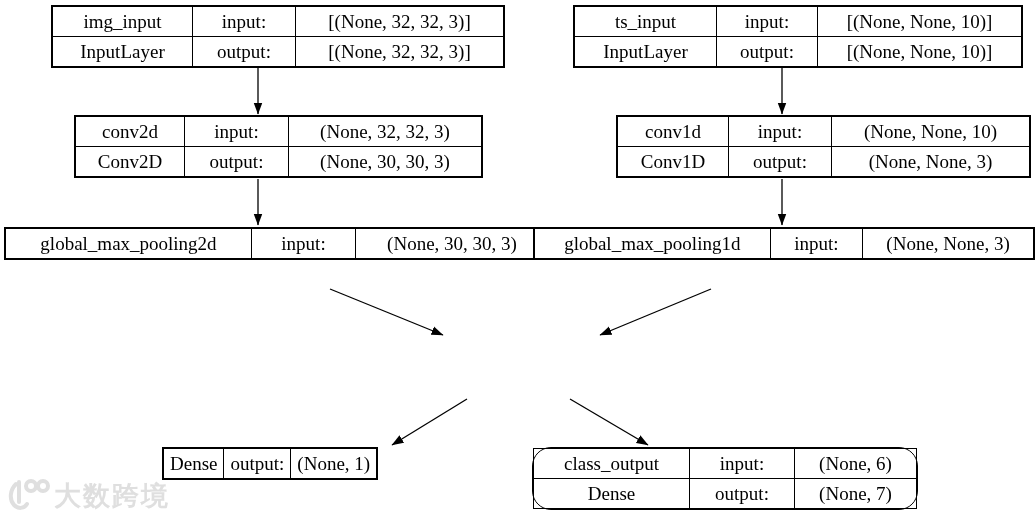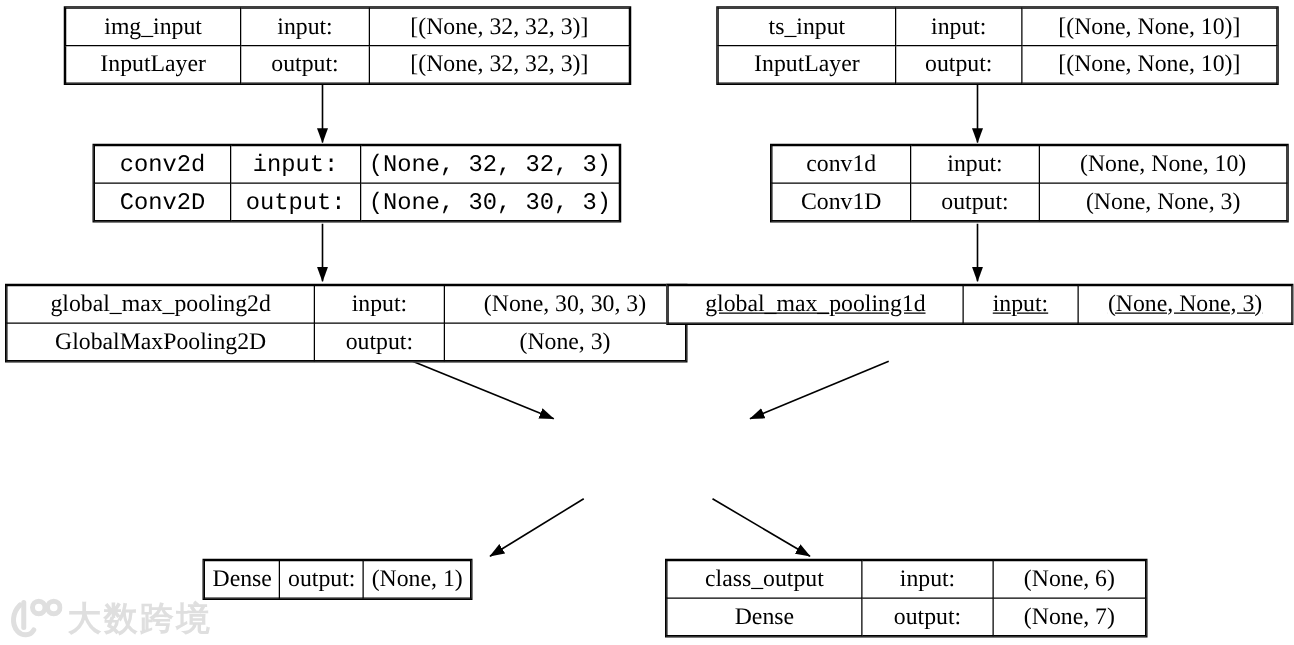--- a/index.html
+++ b/index.html
@@ -103,21 +103,21 @@
       </tr>
       <tr>
         <td>InputLayer</td>
         <td>output:</td>
         <td>[(None, None, 10)]</td>
       </tr>
     </tbody>
       </table>
   </div>
 
-  <div class="node" style="left:74px; top:115px;font-family:Liberation Mono, monospace;">
+  <div class="node" style="left:74px; top:115px;">
     <table>
       <tbody>
           <tr>
         <td style="width:96px">conv2d</td>
         <td style="width:91px">input:</td>
         <td style="width:180px">(None, 32, 32, 3)</td>
       </tr>
       <tr>
         <td>Conv2D</td>
         <td>output:</td>
@@ -145,30 +145,25 @@
   </div>
 
   <div class="node" style="left:4px; top:227px;">
     <table>
       <tbody>
           <tr>
         <td style="width:233px">global_max_pooling2d</td>
         <td style="width:91px">input:</td>
         <td style="width:180px">(None, 30, 30, 3)</td>
       </tr>
-      <tr>
-        <td>GlobalMaxPooling2D</td>
-        <td>output:</td>
-        <td>(None, 3)</td>
-      </tr>
-    </tbody>
-      </table>
-  </div>
-
-  <div class="node" style="left:533px; top:227px;text-decoration:underline;">
+    </tbody>
+      </table>
+  </div>
+
+  <div class="node" style="left:533px; top:227px;">
     <table>
       <tbody>
           <tr>
         <td style="width:235px">global_max_pooling1d</td>
         <td style="width:89px">input:</td>
         <td style="width:167px">(None, None, 3)</td>
       </tr>
     </tbody>
       </table>
   </div>
@@ -179,21 +174,21 @@
       <tbody>
       <tr>
         <td>Dense</td>
         <td>output:</td>
         <td>(None, 1)</td>
       </tr>
     </tbody>
       </table>
   </div>
 
-  <div class="node" style="left:532px; top:447px;">
+  <div class="node" style="left:532px; top:447px;border-radius:19px;">
     <table>
       <tbody>
           <tr>
         <td style="width:143px">class_output</td>
         <td style="width:92px">input:</td>
         <td style="width:109px">(None, 6)</td>
       </tr>
       <tr>
         <td>Dense</td>
         <td>output:</td>

